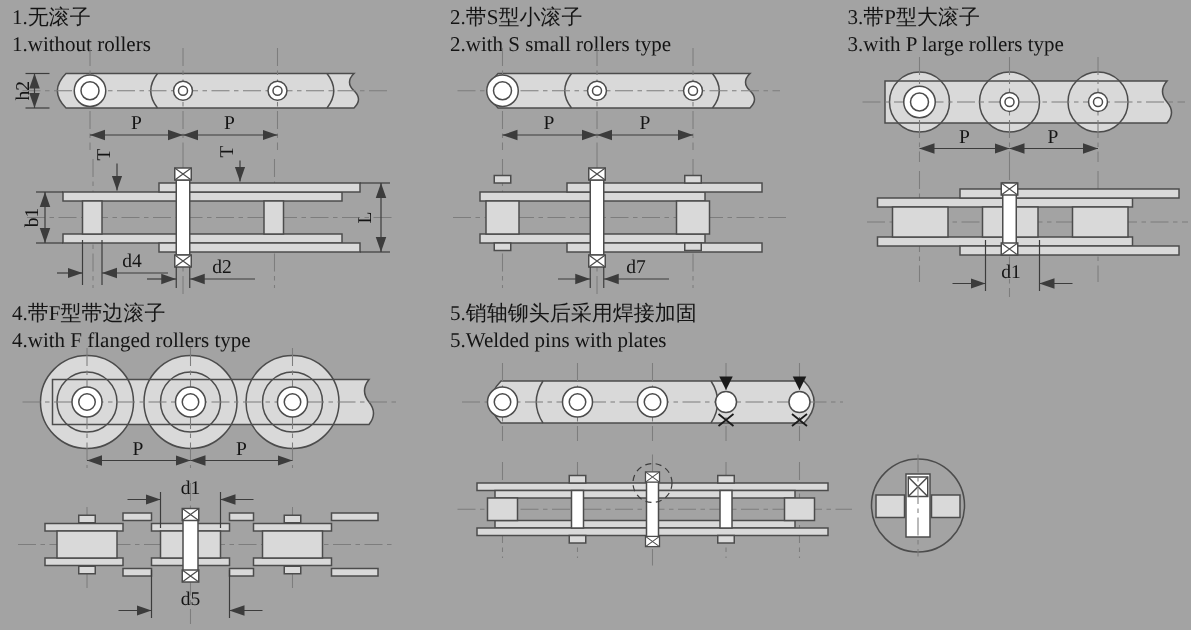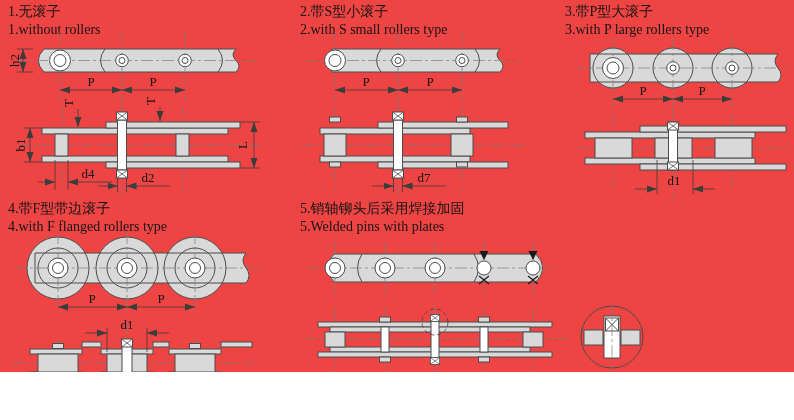--- a/index.html
+++ b/index.html
@@ -1,16 +1,16 @@
 <!DOCTYPE html>
 <html><head>
 <meta charset="utf-8">
 <style>
   html,body{margin:0;padding:0;background:#fff;}
-  .canvas{position:relative;width:794px;height:372px;background:#ef4444;overflow:hidden;}
+  .canvas{position:relative;width:794px;height:420px;background:#a3a3a3;overflow:hidden;}
   svg{position:absolute;left:0;top:0;}
   text{user-select:none;}
   .title{font:14px "Liberation Serif","DejaVu Serif",serif;fill:#141414;}
   .dimtxt{font:13px "Liberation Serif","DejaVu Serif",serif;fill:#141414;}
   .plate{fill:#d9d9d9;stroke:#4c4c4c;stroke-width:1;}
   .white{fill:#ffffff;stroke:#4c4c4c;stroke-width:1;}
   .ln{fill:none;stroke:#4c4c4c;stroke-width:1;}
   .cl{fill:none;stroke:#7d7d7d;stroke-width:0.7;stroke-dasharray:12 3 3 3;}
   .dim{fill:none;stroke:#3c3c3c;stroke-width:0.8;}
   .dash{stroke-dasharray:4 3;}

